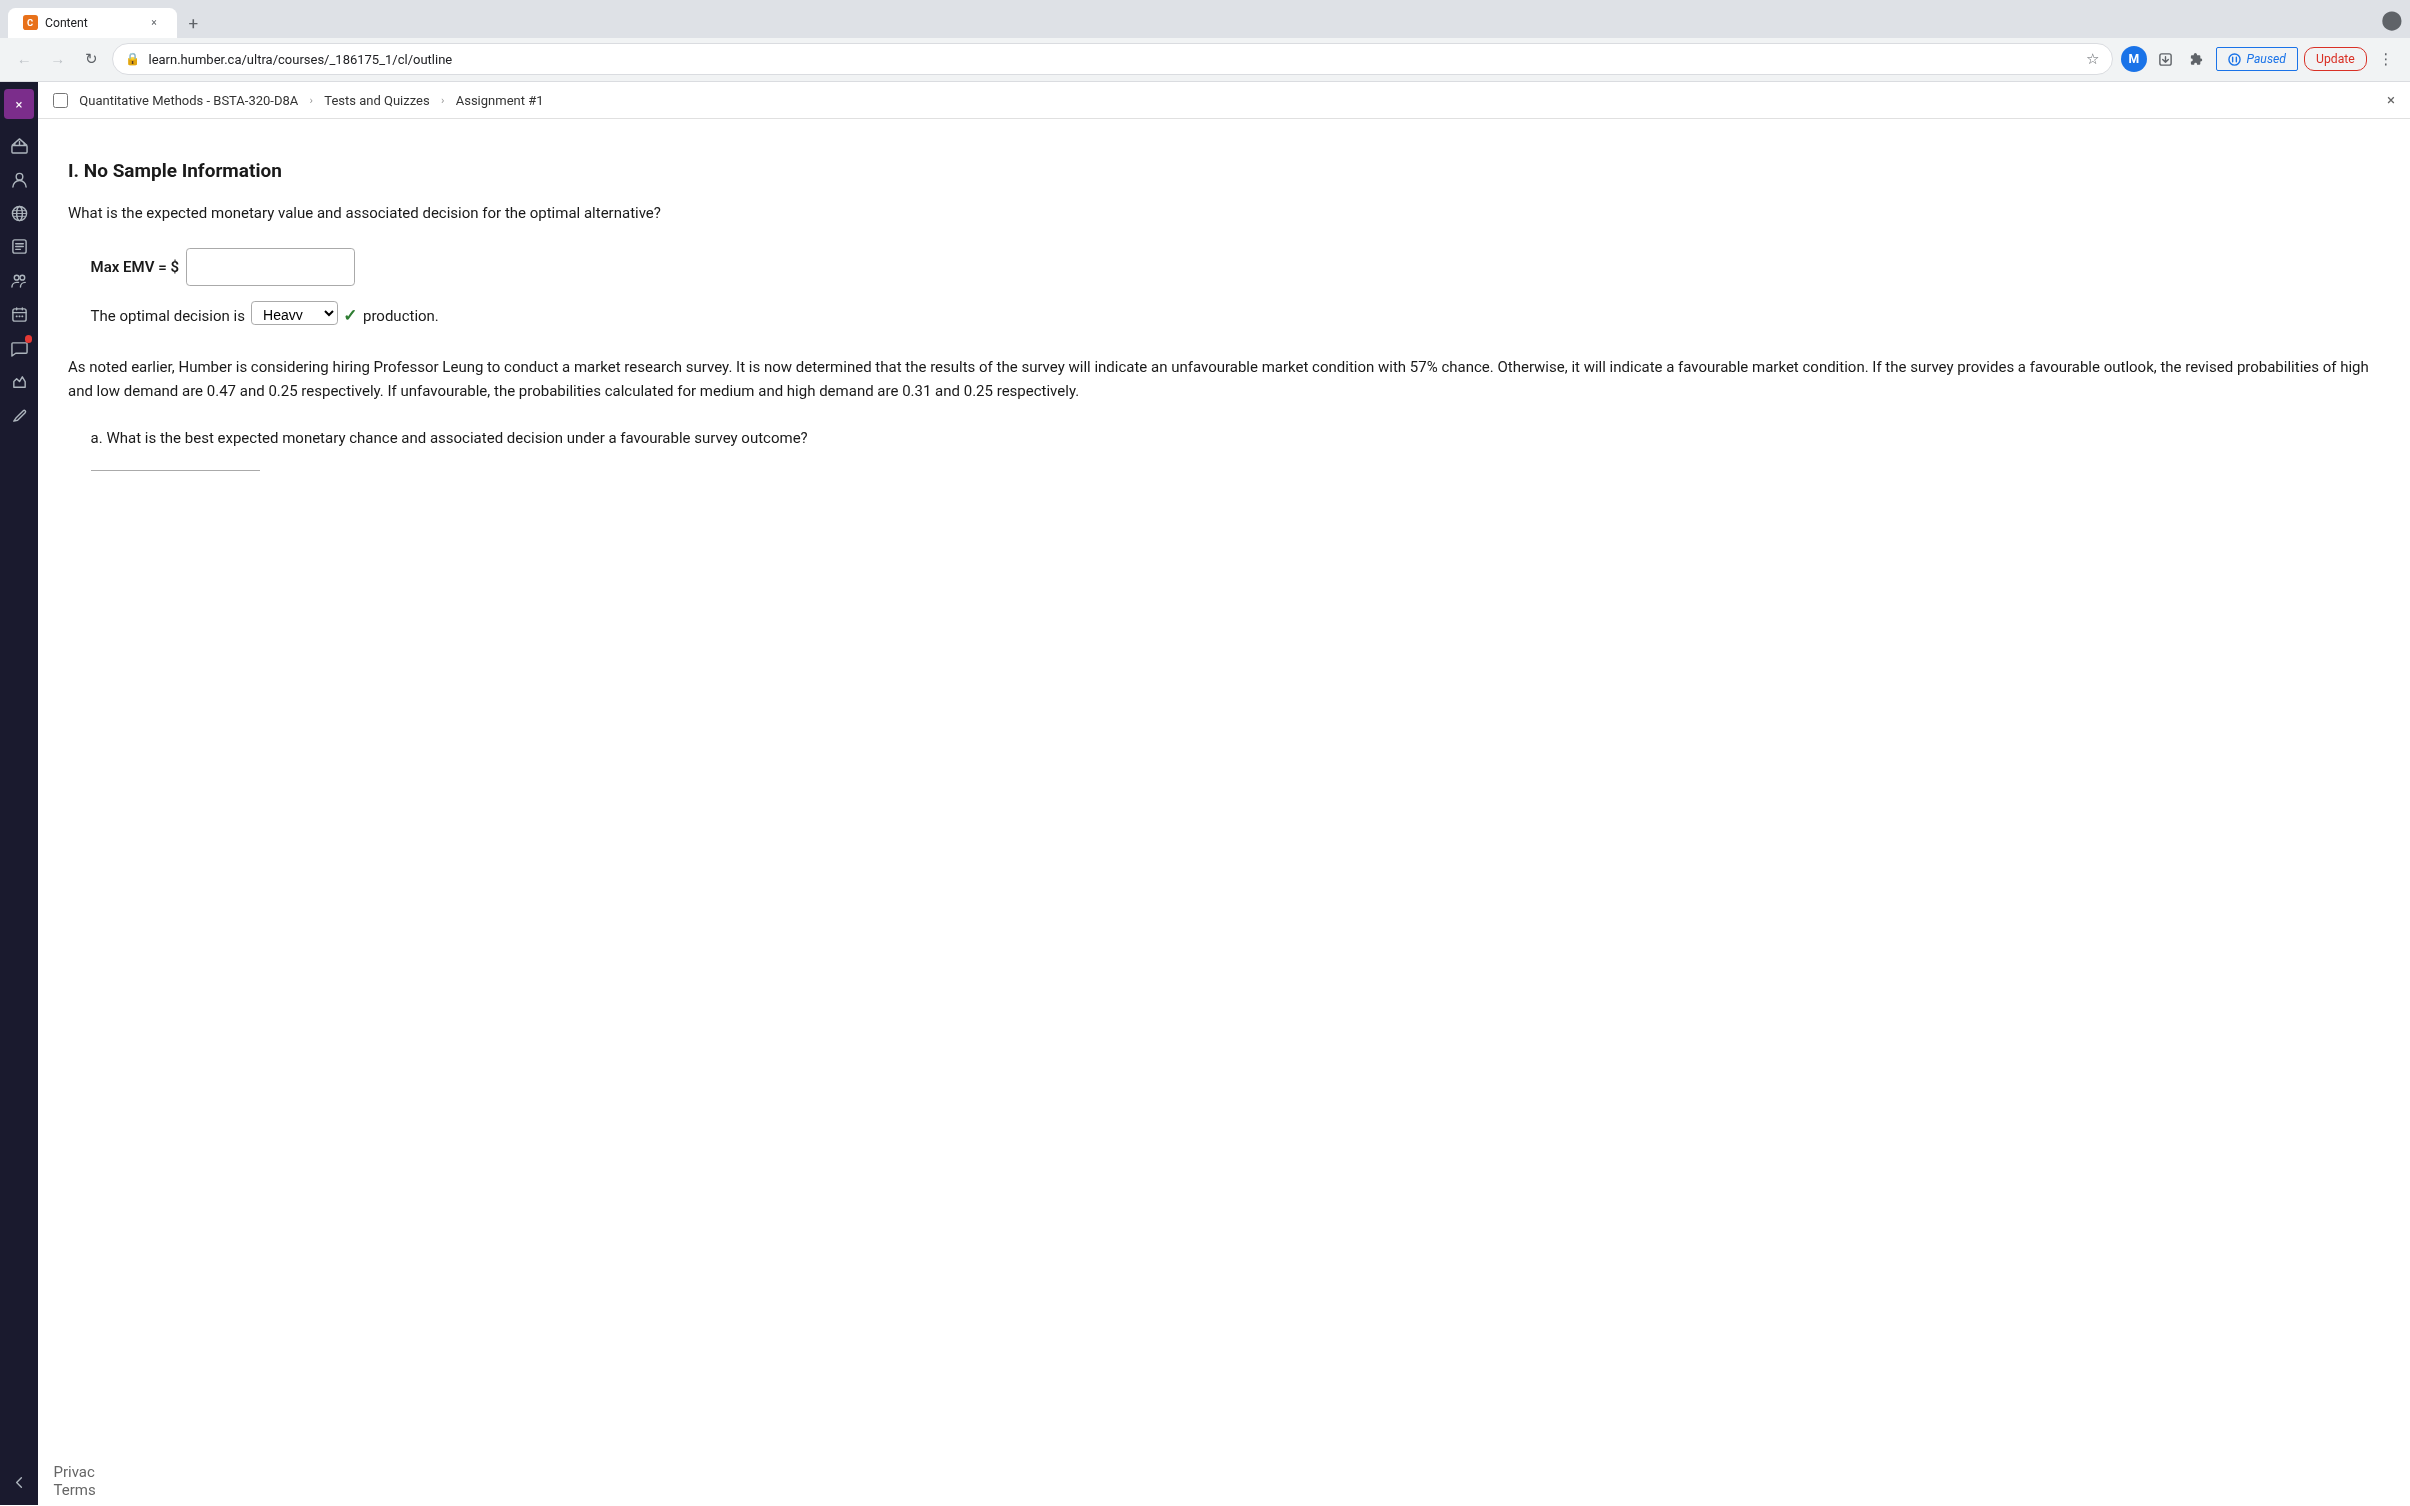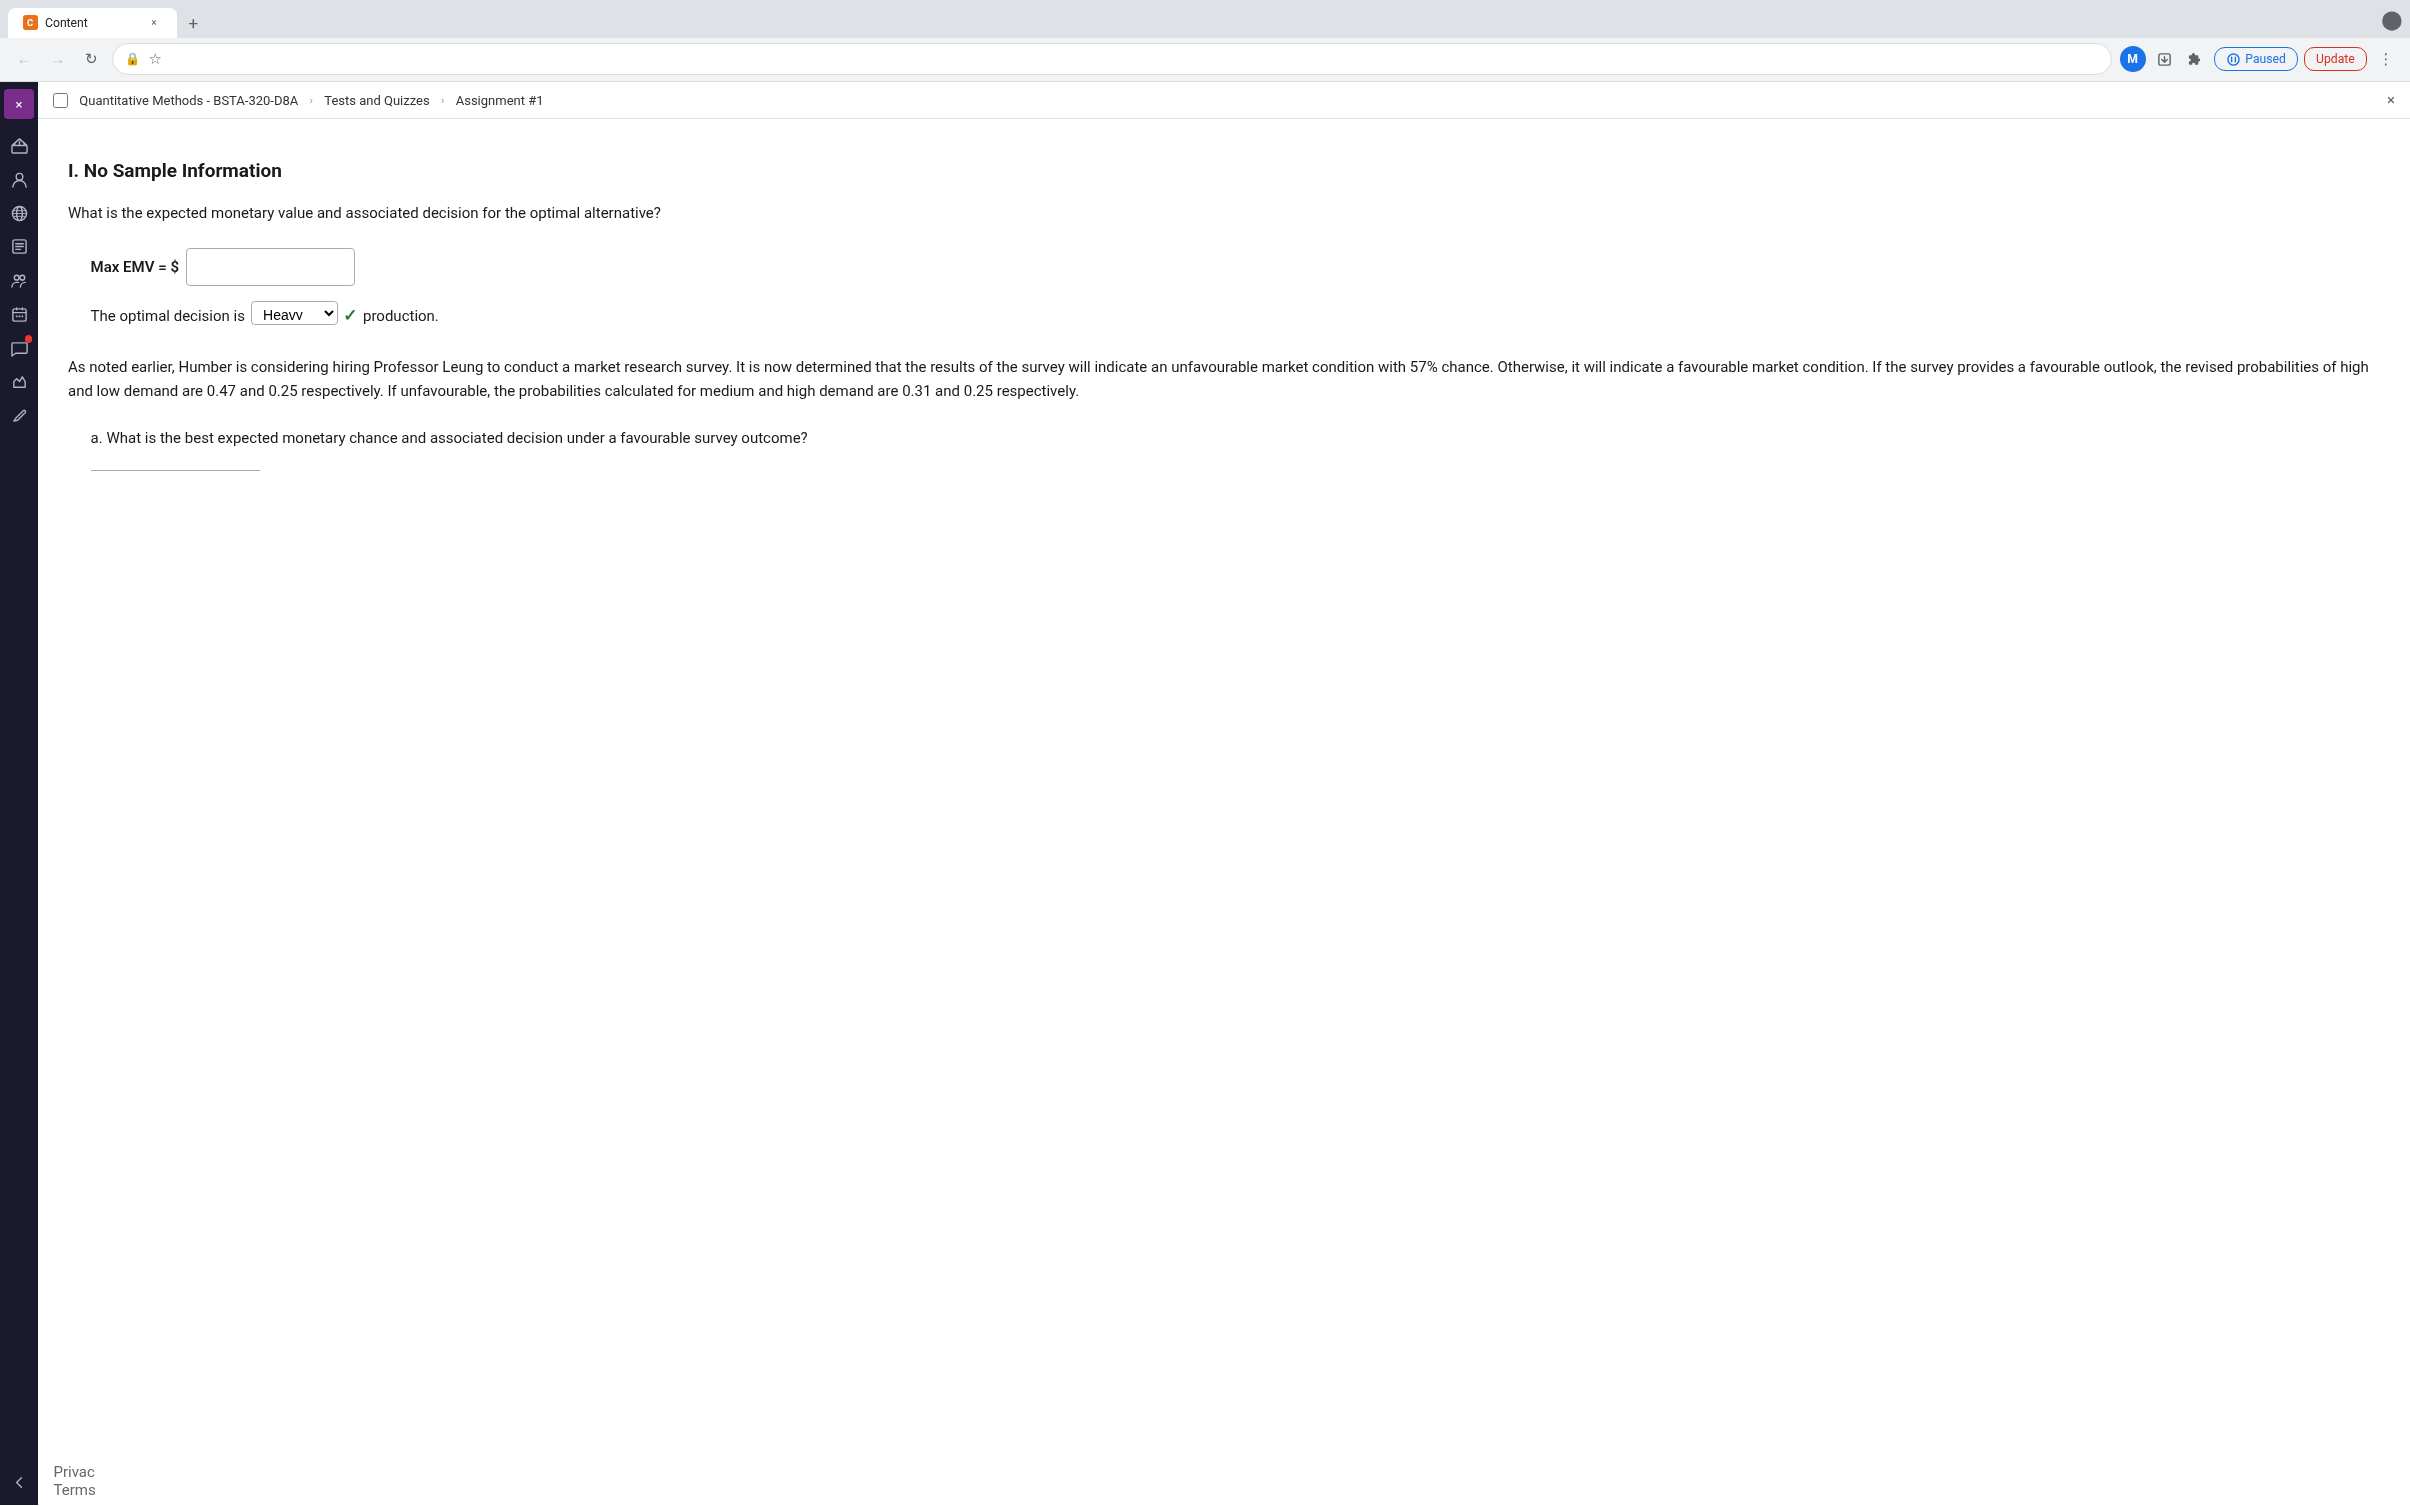--- a/index.html
+++ b/index.html
@@ -159,24 +159,25 @@
       font-size: 15px;
       cursor: pointer;
     }
 
     .paused-btn {
       display: flex;
       align-items: center;
       gap: 5.6px;
       padding: 3.8px 11.3px;
       border: 0.9px solid #1a73e8;
-      border-radius: 11px;
+      border-radius: 2px;
       color: #1a73e8;
       font-size: 12.2px;
       cursor: pointer;
+      font-style: italic;
     }
 
     .update-btn {
       display: flex;
       align-items: center;
       gap: 3.8px;
       padding: 3.8px 11.3px;
       border: 0.9px solid #d93025;
       border-radius: 10px;
       color: #d93025;
@@ -467,20 +468,21 @@
     <div class="download-icon-corner">⬤</div>
   </div>
 
   <div class="nav-bar">
     <div class="nav-btn disabled">←</div>
     <div class="nav-btn disabled">→</div>
     <div class="nav-btn">↻</div>
 
     <div class="address-bar">
       <span class="address-bar-lock">🔒</span>
+      <span class="address-bar-url">learn.humber.ca/ultra/courses/_186175_1/cl/outline</span>
       <div class="address-bar-icons">
         <span>☆</span>
       </div>
     </div>
 
     <div class="browser-actions">
       <div class="profile-m">M</div>
       <div class="browser-action-btn">
         <svg width="15" height="15" viewBox="0 0 16 16" fill="none">
             <rect x="2" y="2" width="12" height="12" rx="2" stroke="#5f6368" stroke-width="1.5"></rect>

